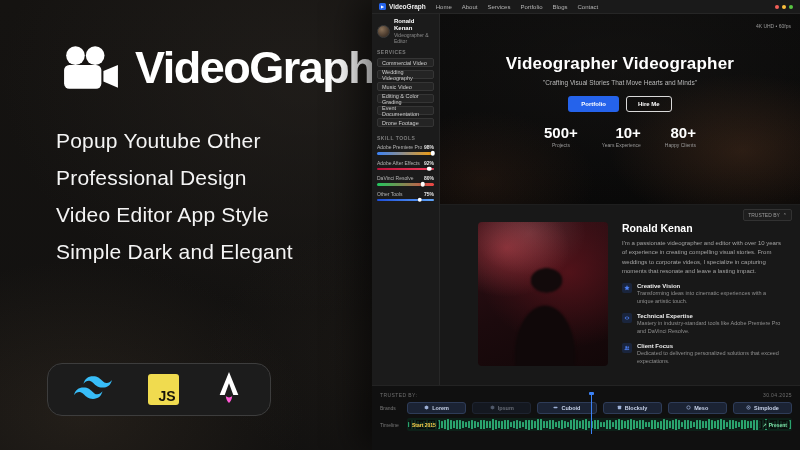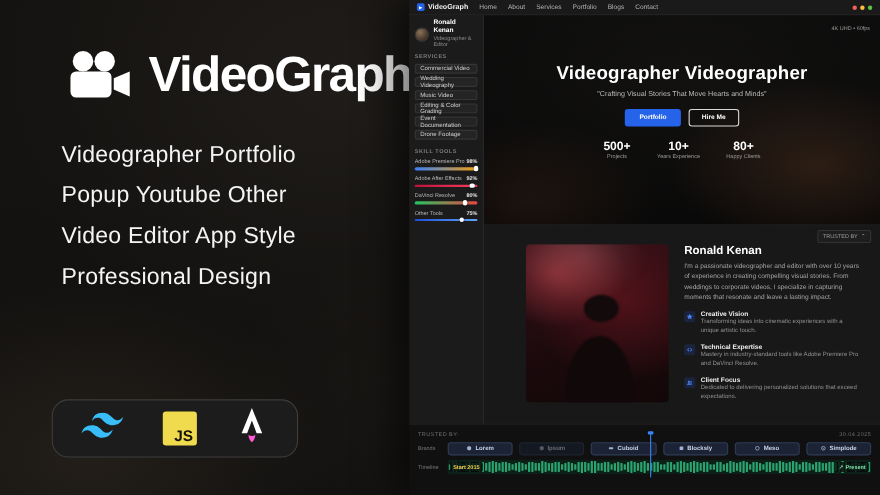--- a/index.html
+++ b/index.html
@@ -70,21 +70,21 @@
       linear-gradient(#0a0a0a,#060606); }
   .hero-meta { position:absolute; top:9px; right:9px; color:#9a9a9a; font-size:5px; }
   .hero-title { color:#fff; font-size:17px; font-weight:700; letter-spacing:.2px; margin-top:-16px; }
   .hero-sub { color:#b9b9b9; font-size:6.5px; margin-top:5px; }
   .hero-btns { display:flex; gap:7px; margin-top:10px; }
   .btn-primary { background:#2563eb; color:#fff; font-size:6px; font-weight:700;
     padding:4px 13px; border-radius:3px; border:none; }
   .btn-ghost { background:transparent; color:#fff; font-size:6px; font-weight:700;
     padding:4px 11px; border-radius:3px; border:1px solid #d9d9d9; }
   .hero-stats { display:flex; gap:24px; margin-top:12px; text-align:center; }
-  .stat-val { color:#fff; font-size:11px; font-weight:700; }
+  .stat-val { color:#fff; font-size:15px; font-weight:700;text-align:right; }
   .stat-lbl { color:#9a9a9a; font-size:5px; margin-top:1px; }
 
   .trusted-chip { position:absolute; top:195px; right:8px; z-index:3;
     background:#1e1e1e; border:1px solid #323232; border-radius:2px;
     color:#9c9c9c; font-size:5px; padding:2px 4px; display:flex; gap:3px; align-items:center; }
 
   .about { flex:1; background:#181818; display:flex; gap:14px; padding:17px 10px 0 38px; min-height:0; }
   .portrait { width:130px; height:144px; flex:0 0 130px; border-radius:4px; position:relative; overflow:hidden;
     background:
       radial-gradient(90px 70px at 22% 18%, rgba(205,70,80,.5), transparent 70%),
@@ -140,24 +140,24 @@
         <circle cx="13" cy="10" r="9"></circle>
           <circle cx="32" cy="10" r="9"></circle>
         <rect x="2" y="19" width="36" height="23" rx="5"></rect>
         <polygon points="40,25 54,19 54,41 40,35"></polygon>
       </svg>
     </span>
     <span class="logo-text">VideoGraph</span>
   </div>
 
   <ul class="features" id="feature-list">
-      <li>Videographer Portfolio</li>
       <li>Popup Youtube Other</li>
+      <li>Professional Design</li>
       <li>Video Editor App Style</li>
-      <li>Professional Design</li>
+      <li>Simple Dark and Elegant</li>
     </ul>
 
   <div class="badges">
     <span>
       <svg width="38" height="24" viewBox="0 0 24 15" fill="#38bdf8">
         <path d="M12 0C8.8 0 6.8 1.6 6 4.8c1.2-1.6 2.6-2.2 4.2-1.8.913.228 1.565.89 2.288 1.624C13.666 5.818 15.027 7.2 18 7.2c3.2 0 5.2-1.6 6-4.8-1.2 1.6-2.6 2.2-4.2 1.8-.913-.228-1.565-.89-2.288-1.624C16.336 1.382 14.975 0 12 0zM6 7.2C2.8 7.2.8 8.8 0 12c1.2-1.6 2.6-2.2 4.2-1.8.913.228 1.565.89 2.288 1.624C7.666 13.018 9.027 14.4 12 14.4c3.2 0 5.2-1.6 6-4.8-1.2 1.6-2.6 2.2-4.2 1.8-.913-.228-1.565-.89-2.288-1.624C10.336 8.582 8.975 7.2 6 7.2z"></path>
       </svg>
     </span>
     <span class="badge-js">
       <span>JS</span>

